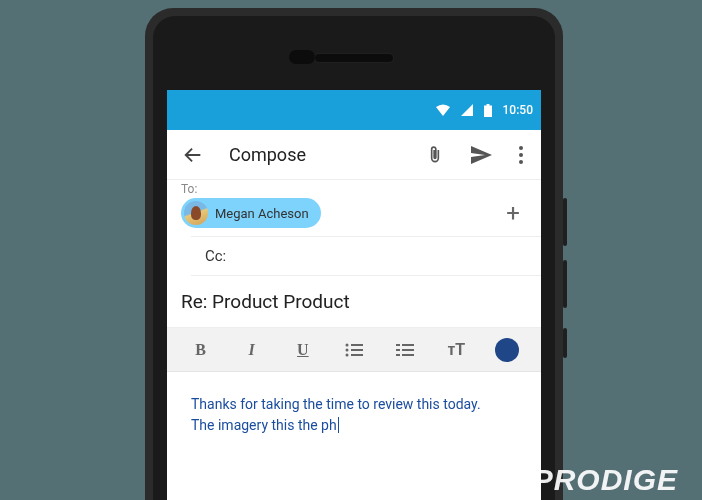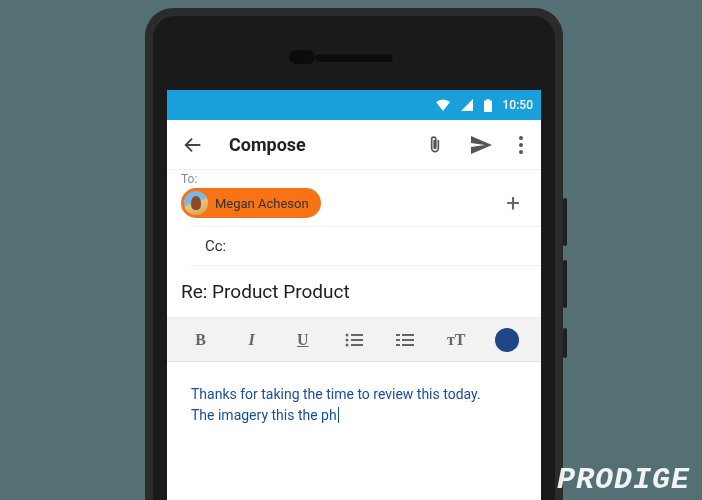--- a/index.html
+++ b/index.html
@@ -61,21 +61,21 @@
   .screen {
     position: absolute;
     top: 74px;
     left: 14px;
     right: 14px;
     bottom: 14px;
     background: #fff;
     overflow: hidden;
   }
   .statusbar {
-    height: 30px;
+    height: 40px;
     background: #199fd9;
     color: #fff;
     display: flex;
     align-items: center;
     justify-content: flex-end;
     padding: 0 8px;
     font-size: 12px;
     gap: 11px;
     font-weight: 500;
   }
@@ -84,21 +84,21 @@
     height: 50px;
     background: #fff;
     display: flex;
     align-items: center;
     padding: 0 10px;
     gap: 14px;
     border-bottom: 1px solid #eee;
   }
   .appbar-title {
     font-size: 18px;
-    font-weight: 700;
+    font-weight: 400;
     color: #222;
     flex: 1;
     margin-left: 6px;
   }
   .icon-btn {
     display: flex;
     align-items: center;
     justify-content: center;
     width: 32px;
     height: 32px;
@@ -114,21 +114,21 @@
   .to-label {
     font-size: 12px;
     color: #888;
     position: absolute;
     top: 2px;
     left: 14px;
   }
   .chip {
     display: flex;
     align-items: center;
-    background: #f97316;
+    background: #7dd3fc;
     border-radius: 16px;
     padding: 3px 12px 3px 3px;
     gap: 7px;
     margin-top: 12px;
   }
   .avatar {
     width: 24px;
     height: 24px;
     border-radius: 50%;
     background: linear-gradient(160deg, #7ab8e6 0%, #7ab8e6 45%, #e6c878 50%, #d4a055 100%);
@@ -208,24 +208,24 @@
   .cursor {
     display: inline-block;
     width: 1px;
     height: 16px;
     background: #1a4d9e;
     vertical-align: text-bottom;
     margin-left: 1px;
   }
   .watermark {
     position: absolute;
-    right: 12px;
+    right: 24px;
     bottom: 6px;
     color: #fff;
-    font-family: Liberation Mono, monospace;
+    font-family: Liberation Sans, sans-serif;
     text-align: right;
     line-height: 0.95;
     opacity: 0.92;
   }
   .wm-main {
     font-size: 30px;
     font-weight: 900;
     letter-spacing: 1px;
     font-style: italic;
   }
@@ -322,21 +322,21 @@
         <div class="fmt-btn">
           <svg width="18" height="14" viewBox="0 0 18 14">
               <line x1="0" y1="2" x2="4" y2="2" stroke="#666" stroke-width="2"></line>
               <rect x="6" y="1" width="12" height="2" fill="#666"></rect>
               <line x1="0" y1="7" x2="4" y2="7" stroke="#666" stroke-width="2"></line>
               <rect x="6" y="6" width="12" height="2" fill="#666"></rect>
               <line x1="0" y1="12" x2="4" y2="12" stroke="#666" stroke-width="2"></line>
               <rect x="6" y="11" width="12" height="2" fill="#666"></rect>
             </svg>
         </div>
-        <div class="fmt-btn" style="font-family:Liberation Serif, serif">ᴛT</div>
+        <div class="fmt-btn" style="font-family:Liberation Sans, sans-serif">ᴛT</div>
         <div class="fmt-btn">
           <div class="color-dot"></div>
         </div>
       </div>
 
       <div class="body-area">
         <div>Thanks for taking the time to review this today.</div>
         <div><span>The imagery this the ph</span><span class="cursor"></span></div>
       </div>
 

